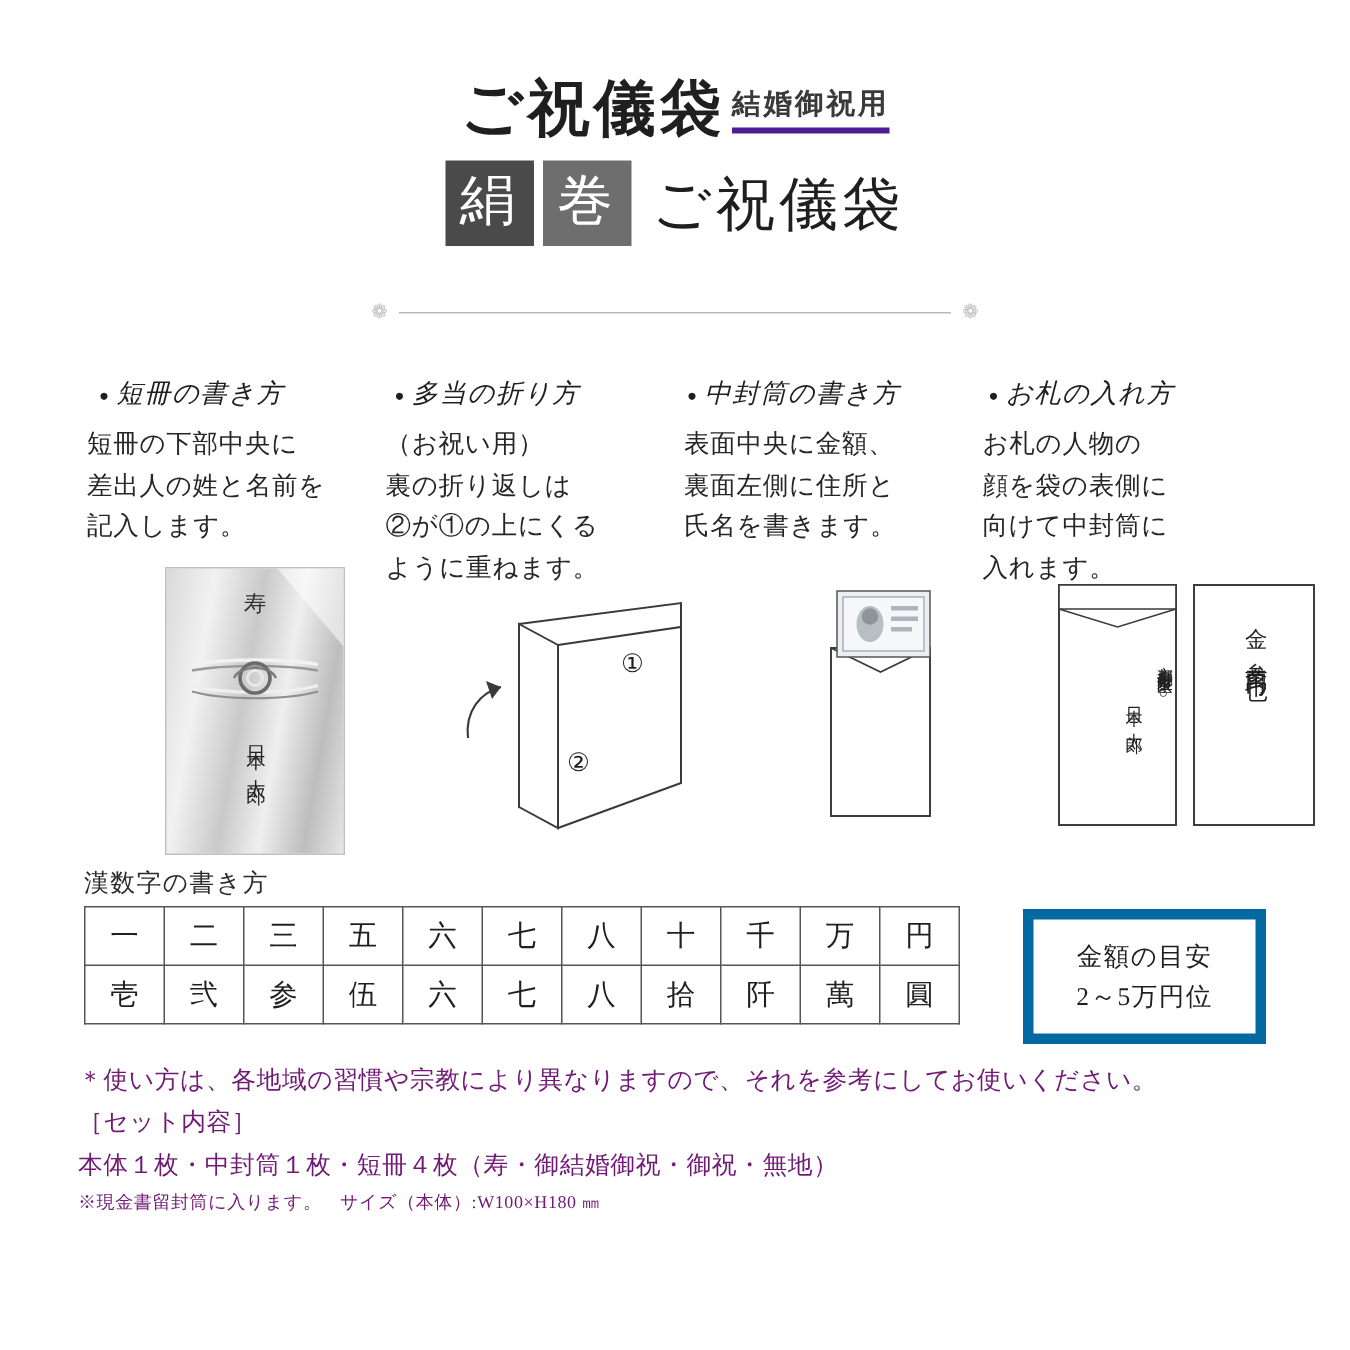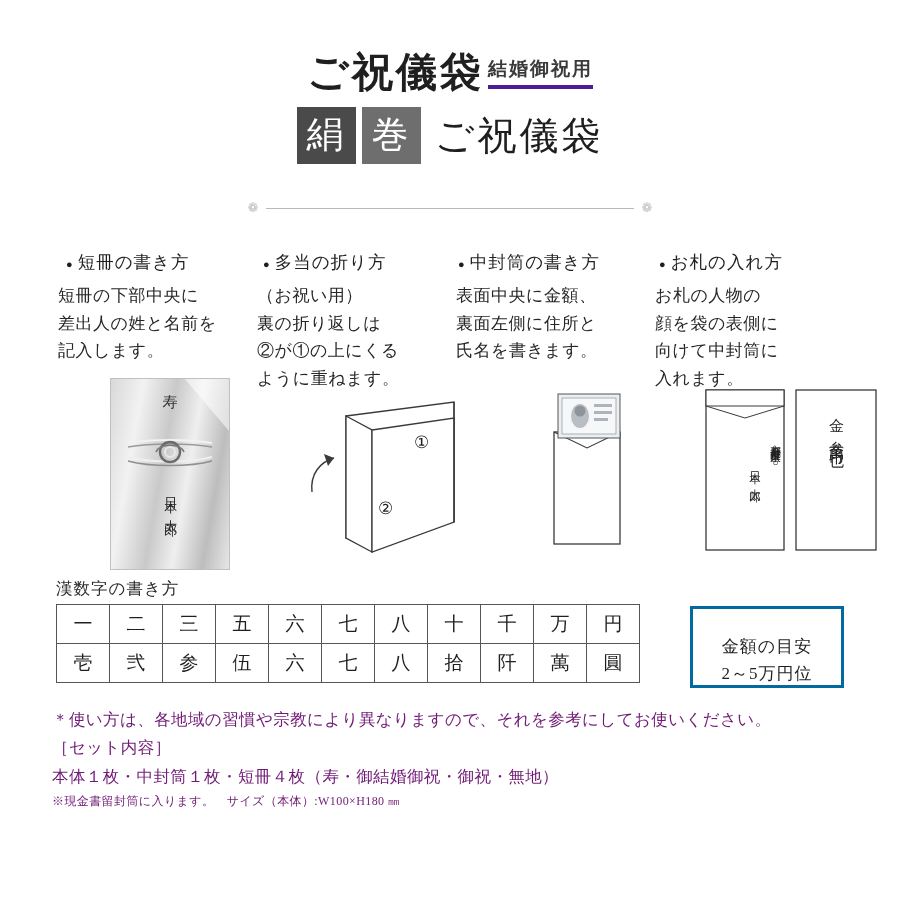--- a/index.html
+++ b/index.html
@@ -41,20 +41,21 @@
     width:14px;height:14px;margin:0 6px;color:#bdbdbd;font-size:13px;
     line-height:14px;text-align:center;
   }
 
   
   .cols{position:absolute;top:250px;left:52px;right:52px;display:flex;}
   .col{flex:1;padding:0 6px;}
   .col-head{
     font-size:17.5px;letter-spacing:1px;white-space:nowrap;color:#1f1f1f;
     margin-bottom:8px;
+    font-style:italic;
   }
   .col-head .bullet{font-size:11px;vertical-align:middle;margin-right:4px;}
   .col-body{
     font-size:17px;line-height:1.62;color:#262626;text-align:left;
     letter-spacing:0.5px;
   }
   .col1 .col-head{padding-left:8px;}
   .col2 .col-head{padding-left:6px;}
   .col3 .col-head{padding-left:4px;}
   .col4 .col-head{padding-left:2px;}
@@ -103,22 +104,22 @@
   table.kansuji{
     position:absolute;left:56px;top:604px;border-collapse:collapse;
   }
   table.kansuji td{
     width:52px;height:38px;border:1px solid #555;text-align:center;
     font-size:19px;color:#1f1f1f;padding:0;
   }
 
   .meyasu{
     position:absolute;right:56px;top:606px;width:148px;height:76px;
-    border:3px solid #0369a1;display:flex;flex-direction:column;
-    align-items:center;justify-content:flex-end;gap:4px;
+    border:7px solid #0369a1;display:flex;flex-direction:column;
+    align-items:center;justify-content:center;gap:4px;
     font-size:17px;letter-spacing:1px;color:#1f1f1f;
   }
 
   
   .foot{position:absolute;left:52px;right:40px;top:706px;}
   .foot .l{font-size:16.5px;line-height:1.72;letter-spacing:0.4px;color:#701a75;white-space:nowrap;}
   .foot .l.small{font-size:12px;}
 </style>
 </head>
 <body>

